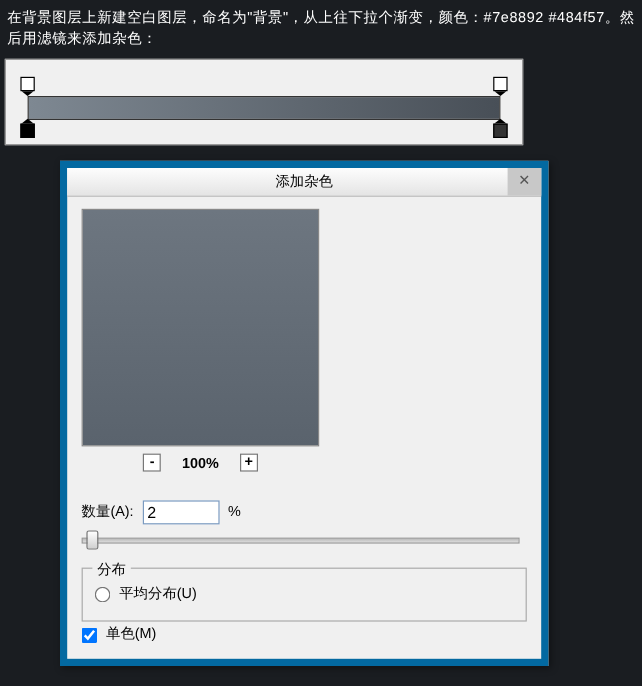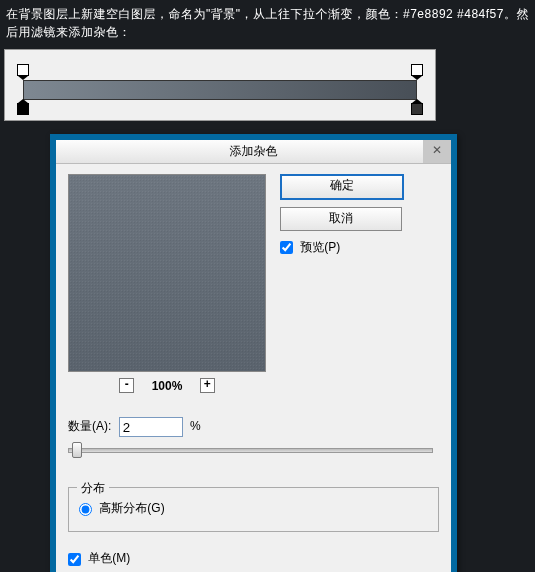--- a/index.html
+++ b/index.html
@@ -28,25 +28,25 @@
   .btn-col{flex:1;}
   .dlg-btn{width:120px;height:22px;border:1px solid #888;background:linear-gradient(#fefefe,#e6e6e6);margin-bottom:7px;text-align:center;line-height:20px;cursor:pointer;}
   .dlg-btn.primary{border:2px solid #1a6fc4;line-height:18px;}
   .chk-row{margin-top:8px;}
   .chk{width:13px;height:13px;vertical-align:middle;margin:0 4px 0 0;}
   .amount-row{margin-top:24px;}
   .num-input{width:56px;height:18px;border:1px solid #7a9ac0;background:#fff;padding:0 3px;margin:0 4px;vertical-align:middle;}
   .slider-wrap{position:relative;height:16px;margin-top:4px;}
   .slider-track{position:absolute;left:0;right:6px;top:7px;height:3px;background:linear-gradient(#bbb,#ddd);border:1px solid #999;}
   .slider-thumb{position:absolute;left:4px;top:1px;width:8px;height:14px;background:linear-gradient(#fefefe,#d0d0d0);border:1px solid #777;border-radius:2px;cursor:pointer;}
-  .fieldset{border:1px solid #aaa;margin-top:30px;padding:8px 10px 10px 10px;position:relative;}
+  .fieldset{border:1px solid #aaa;margin-top:16px;padding:8px 10px 10px 10px;position:relative;}
   .legend{position:absolute;top:-8px;left:8px;background:#f0f0f0;padding:0 4px;}
   .radio-row{margin:4px 0;}
   .radio{width:13px;height:13px;vertical-align:middle;margin:0 4px 0 0;}
-  .mono-row{margin-top:18px;}
+  .mono-row{margin-top:2px;}
 </style>
 </head>
 <body>
 
 <div class="instructions">在背景图层上新建空白图层，命名为"背景"，从上往下拉个渐变，颜色：#7e8892 #484f57。然后用滤镜来添加杂色：</div>
 
 <div class="gradient-editor">
   <div class="stop top" style="left:12px">
       <div class="sq"></div>
       <div class="tri"></div>
@@ -74,45 +74,37 @@
   <div class="dlg-body">
     <div class="top-row">
       <div class="preview-col">
         <div class="preview-box"></div>
         <div class="zoom-row">
           <span class="zbtn">-</span>
           <span class="zoom-val">100%</span>
           <span class="zbtn">+</span>
         </div>
       </div>
-      <div class="btn-col">
-        <div class="dlg-btn primary">确定</div>
-        <div class="dlg-btn">取消</div>
-        <div class="chk-row">
-          <input type="checkbox" class="chk" checked="" style="">
-          <span>预览(P)</span>
-        </div>
-      </div>
     </div>
 
     <div class="amount-row">
       <span>数量(A):</span>
       <input class="num-input" value="2" style="">
       <span>%</span>
       <div class="slider-wrap">
         <div class="slider-track"></div>
         <div class="slider-thumb"></div>
       </div>
     </div>
 
     <div class="fieldset">
       <span class="legend">分布</span>
       <div class="radio-row">
-        <input type="radio" name="dist" class="radio" checked="" style="">
-        <span>高斯分布(G)</span>
+        <input type="radio" name="dist" class="radio" style="">
+        <span>平均分布(U)</span>
       </div>
     </div>
 
     <div class="mono-row">
       <input type="checkbox" class="chk" checked="" style="">
       <span>单色(M)</span>
     </div>
   </div>
 </div>
 

